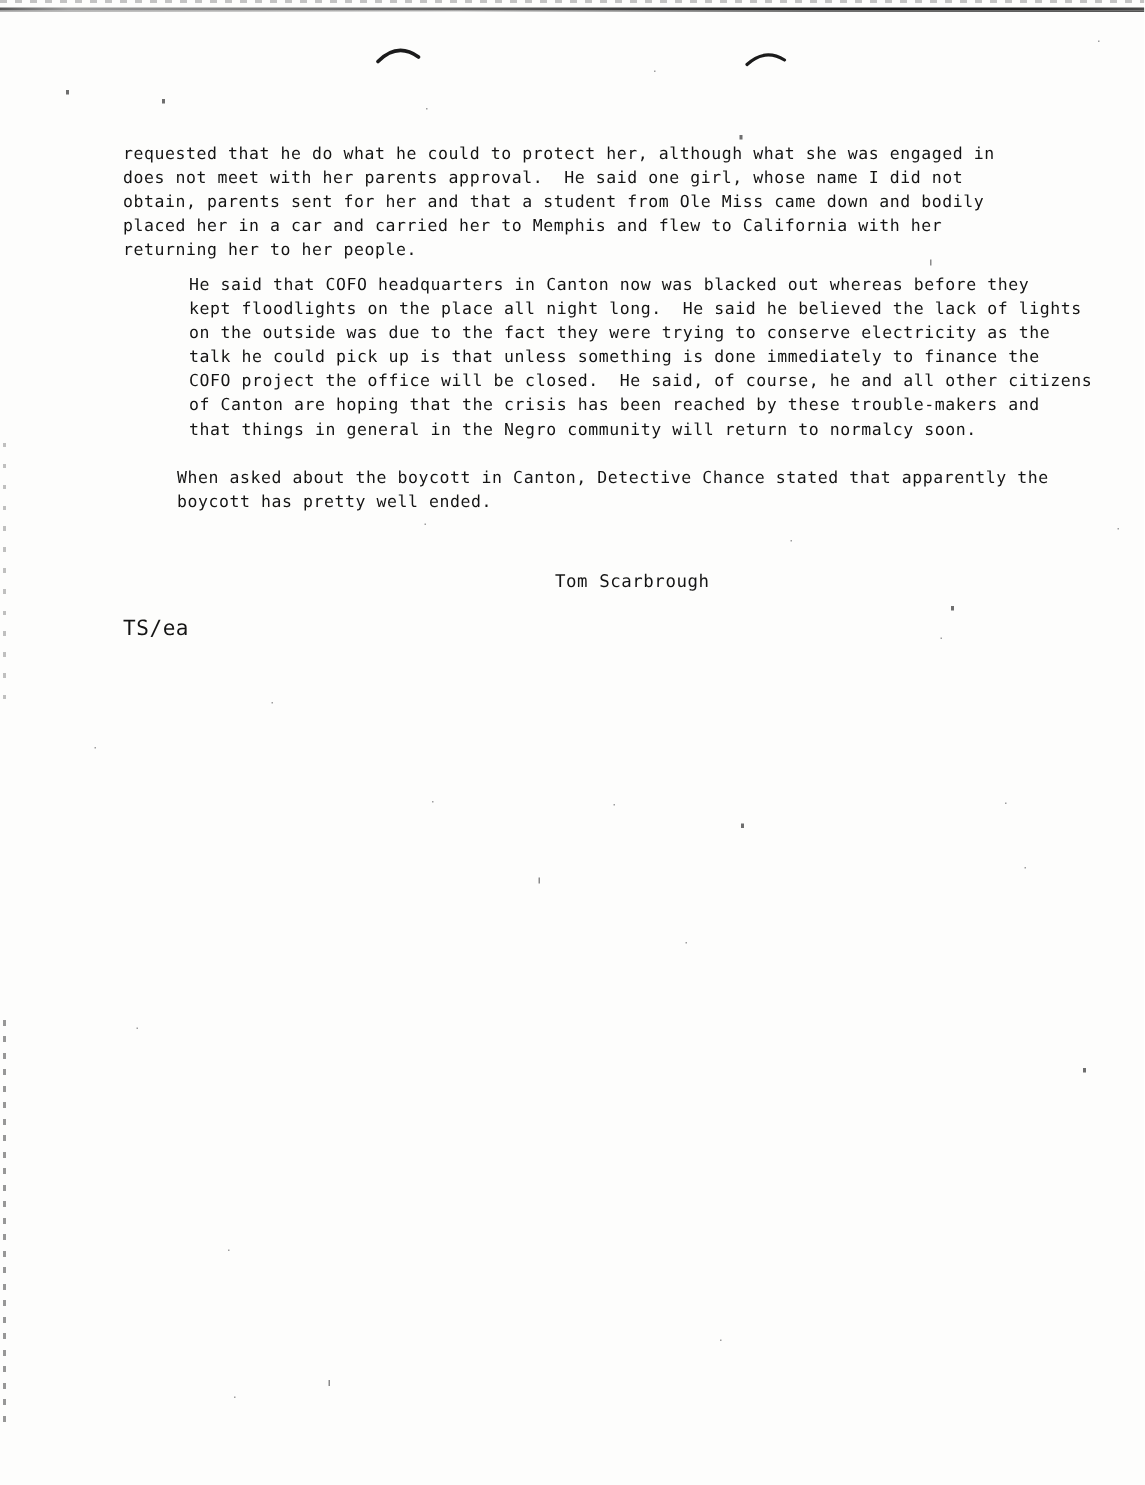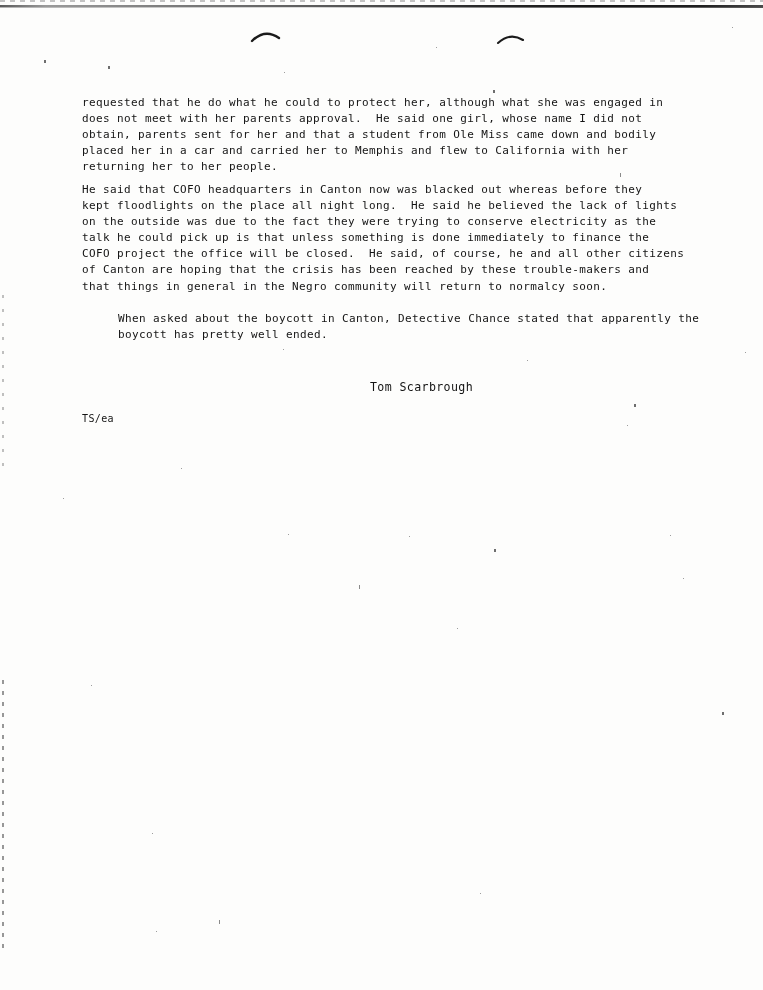--- a/index.html
+++ b/index.html
@@ -107,42 +107,42 @@
     left: 82px;
     white-space: pre;
     font-size: 11px;
     line-height: 16.1px;
     letter-spacing: 0.38px;
     color: #141414;
     font-family: "DejaVu Sans Mono", "Liberation Mono", monospace;
   }
 
   #para-1 { top: 95px; }
-  #para-2 { top: 182px; }
+  #para-2 { top: 182px; margin-left: 44px; }
   #para-3 { top: 311px; margin-left: 36px; }
 
   .signature {
     position: absolute;
     left: 370px;
     top: 379px;
     white-space: pre;
     font-size: 11.6px;
     line-height: 16.1px;
     letter-spacing: 0.38px;
     color: #141414;
     font-family: "DejaVu Sans Mono", "Liberation Mono", monospace;
     text-align: center;
   }
 
   .initials {
     position: absolute;
     left: 82px;
     top: 411px;
     white-space: pre;
-    font-size: 10px;
+    font-size: 14px;
     line-height: 16.1px;
     letter-spacing: 0.38px;
     color: #141414;
     font-family: "DejaVu Sans Mono", "Liberation Mono", monospace;
   }
 
   
   .speck {
     position: absolute;
     background: #9d9d9d;

